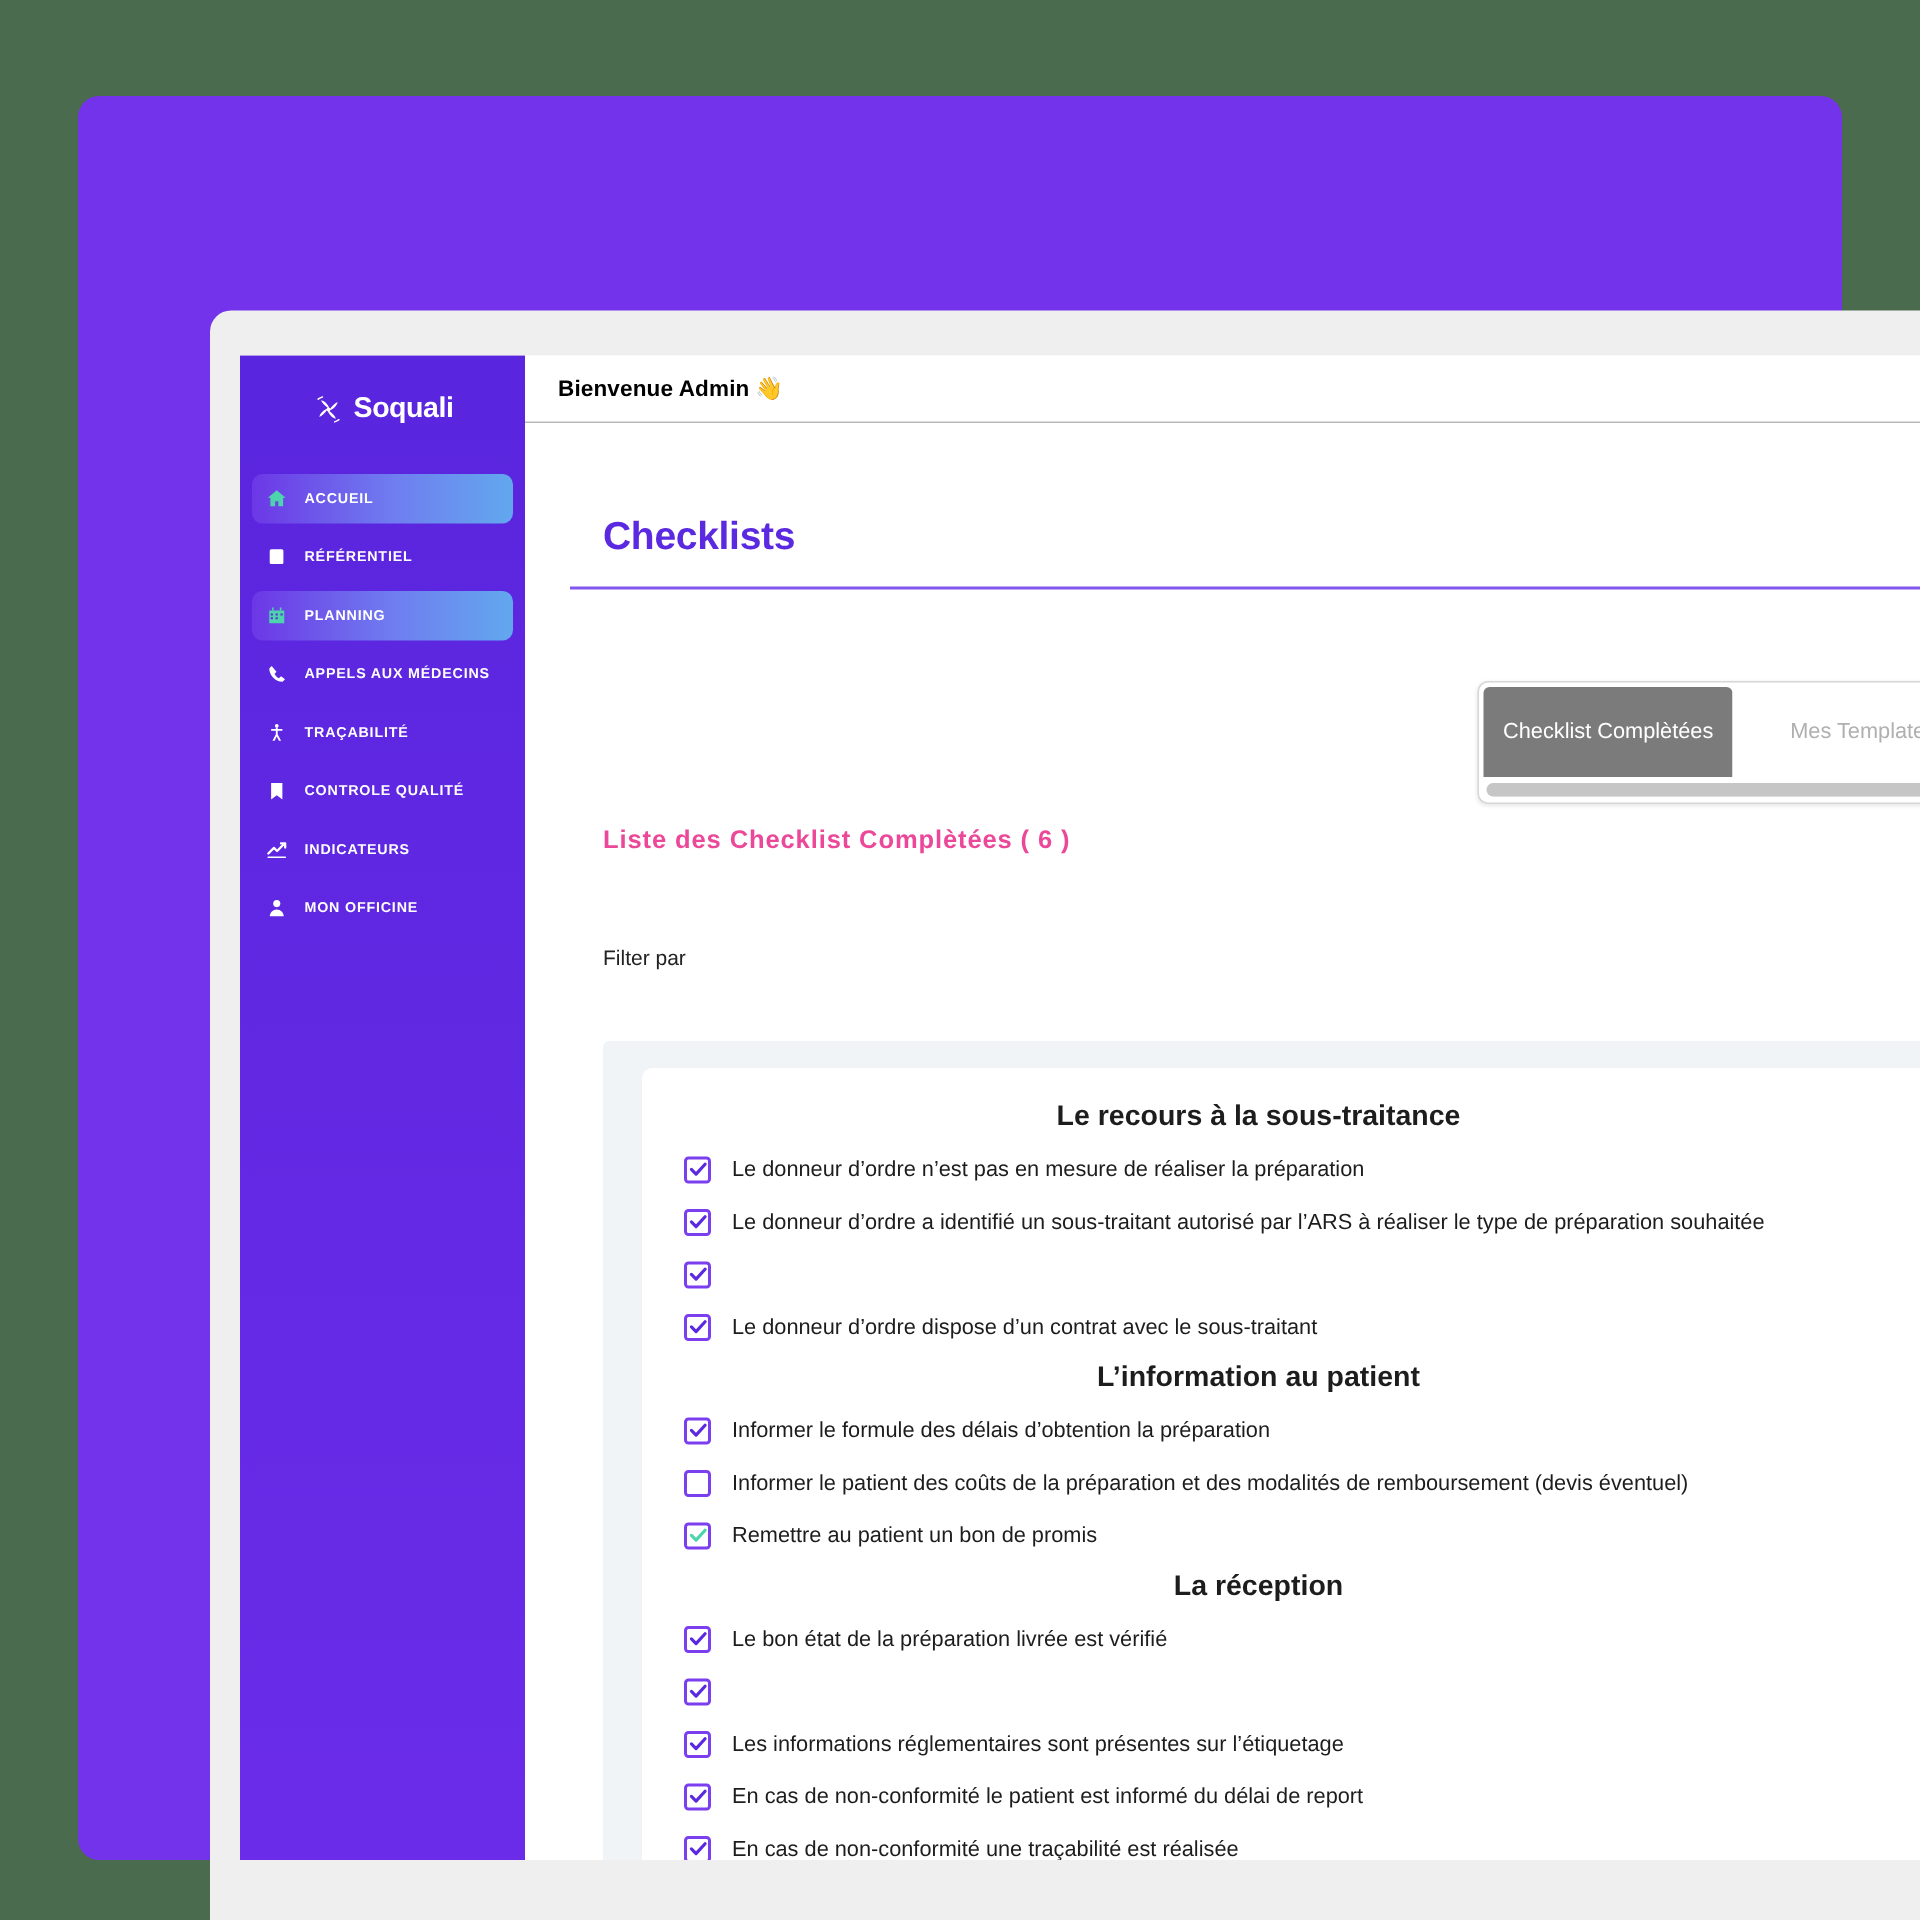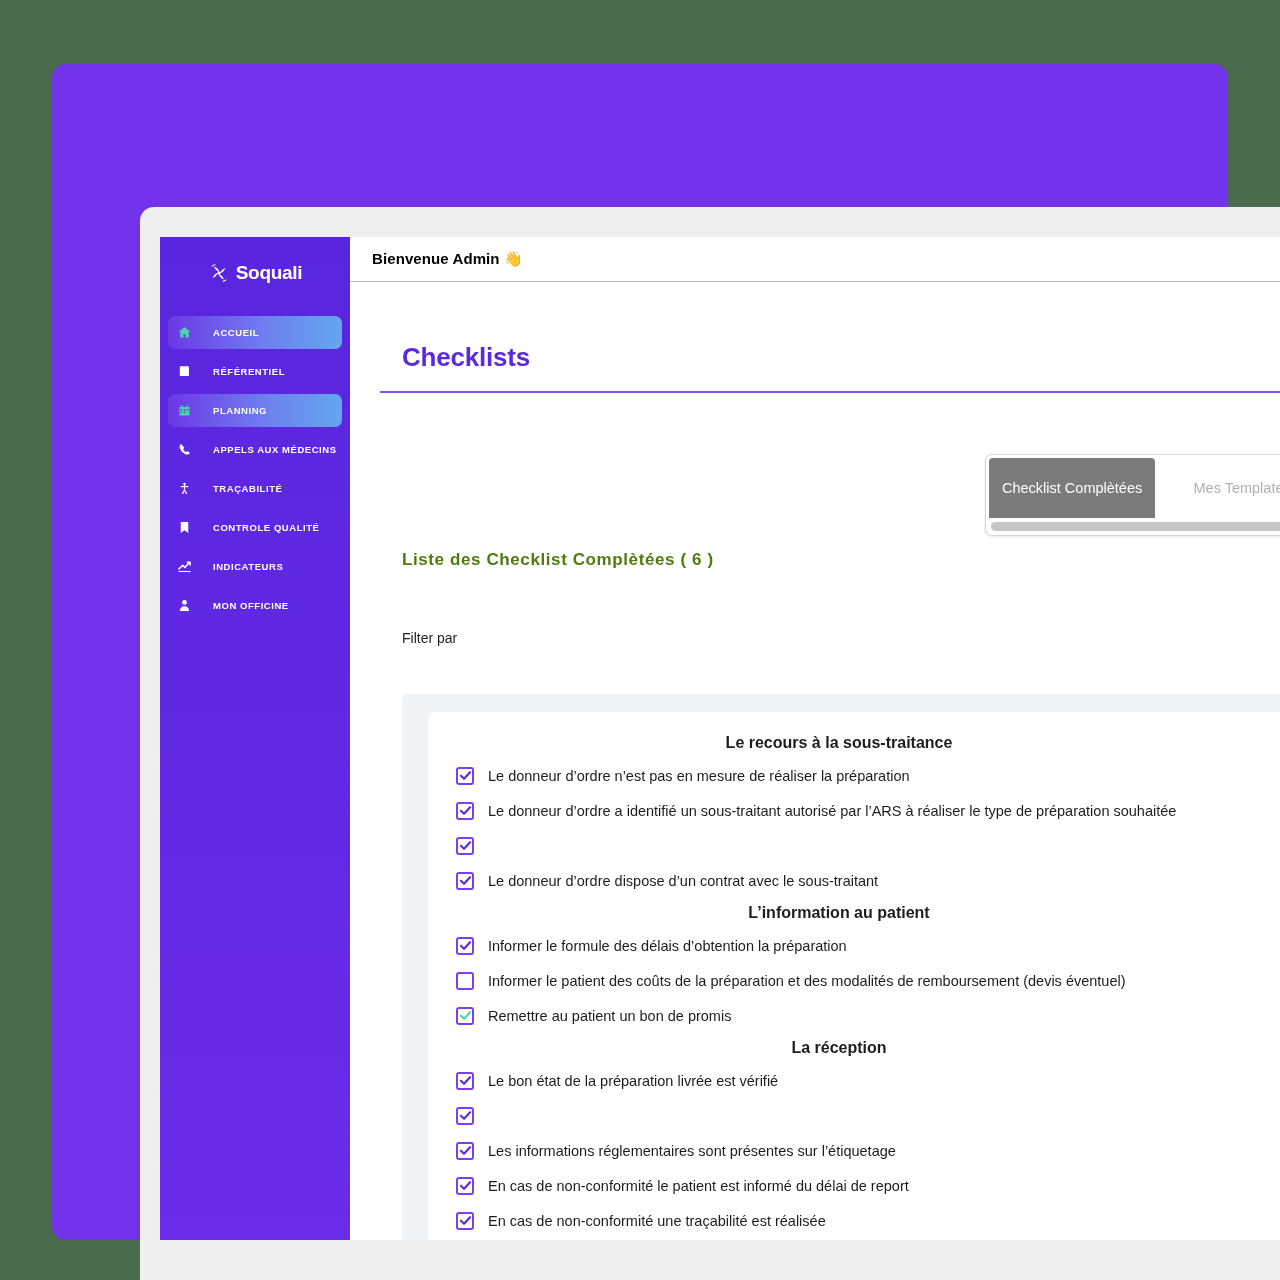--- a/index.html
+++ b/index.html
@@ -56,21 +56,21 @@
   .logo-mark { width: 22px; height: 22px; flex: 0 0 22px; }
   .logo-text {
     color: #ffffff;
     font-size: 19px;
     font-weight: bold;
     letter-spacing: -0.3px;
   }
   .nav { display: flex; flex-direction: column; }
   .nav-item {
     display: flex; align-items: center;
-    gap: 21px;
+    gap: 11px;
     height: 33px;
     margin: 3px 8px;
     padding: 16px 9px;
     border-radius: 7px;
     cursor: pointer;
   }
   .nav-item.active {
     background-image: linear-gradient(90deg,#6c37e6 0%,#6f7ef0 55%,#62a8ee 100%);
   }
   .nav-item .ico { width: 15px; height: 15px; flex: 0 0 15px; display:block; }
@@ -152,21 +152,21 @@
     position: relative;
   }
   .tabs-scrollbar .thumb {
     position: absolute; left: 0; top: 0;
     width: 88%; height: 100%;
     background: #c6c6c6;
     border-radius: 5px;
   }
 
   .list-heading {
-    color: #4d7c0f;
+    color: #ec4899;
     font-size: 17px;
     font-weight: bold;
     letter-spacing: 0.6px;
     margin: 0 0 0 52px;
     position: absolute;
     top: 268px;
   }
   .filter-label {
     position: absolute;
     top: 348px; left: 52px;
@@ -186,21 +186,21 @@
   }
   .card {
     background: #ffffff;
     border-radius: 7px;
     height: 100%;
     padding: 16px 0 0 0;
     overflow: hidden;
   }
   .section-title {
     text-align: center;
-    font-size: 16px;
+    font-size: 19px;
     font-weight: bold;
     color: #1d1d1d;
     padding: 6px 0 6px 0;
     margin-right: 130px;
   }
   .check-row {
     display: flex; align-items: center;
     gap: 14px;
     height: 35px;
     padding-left: 28px;

